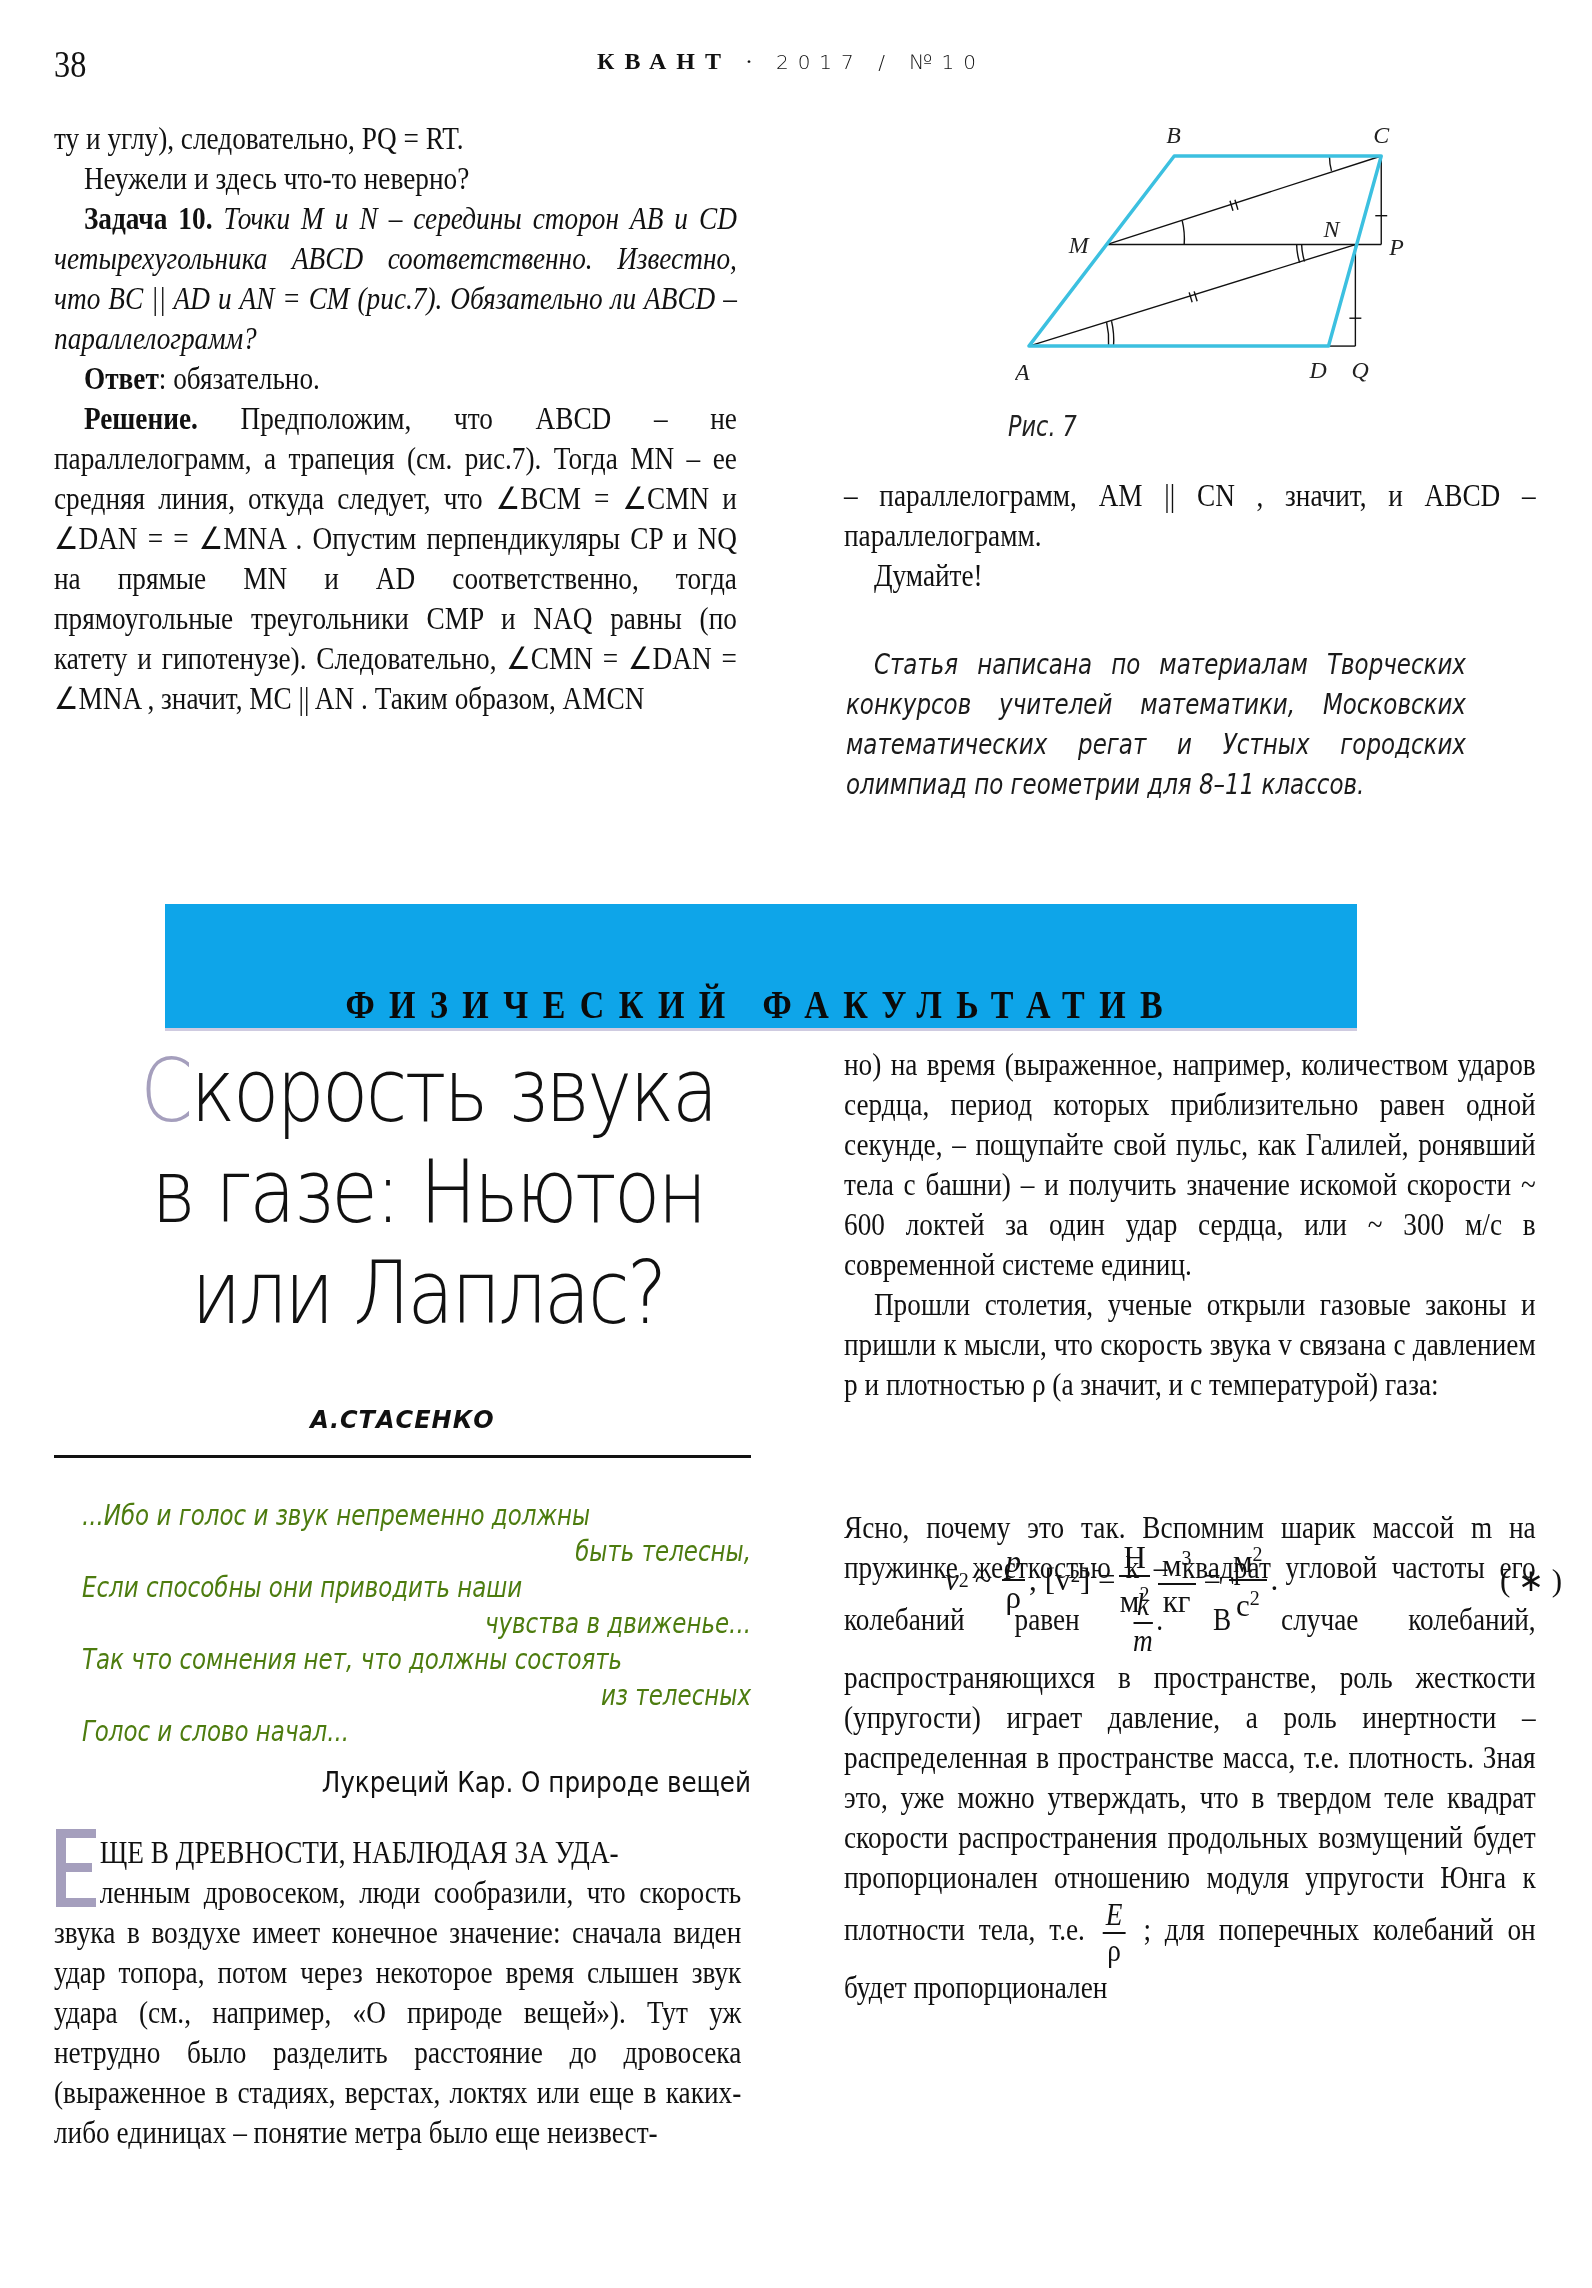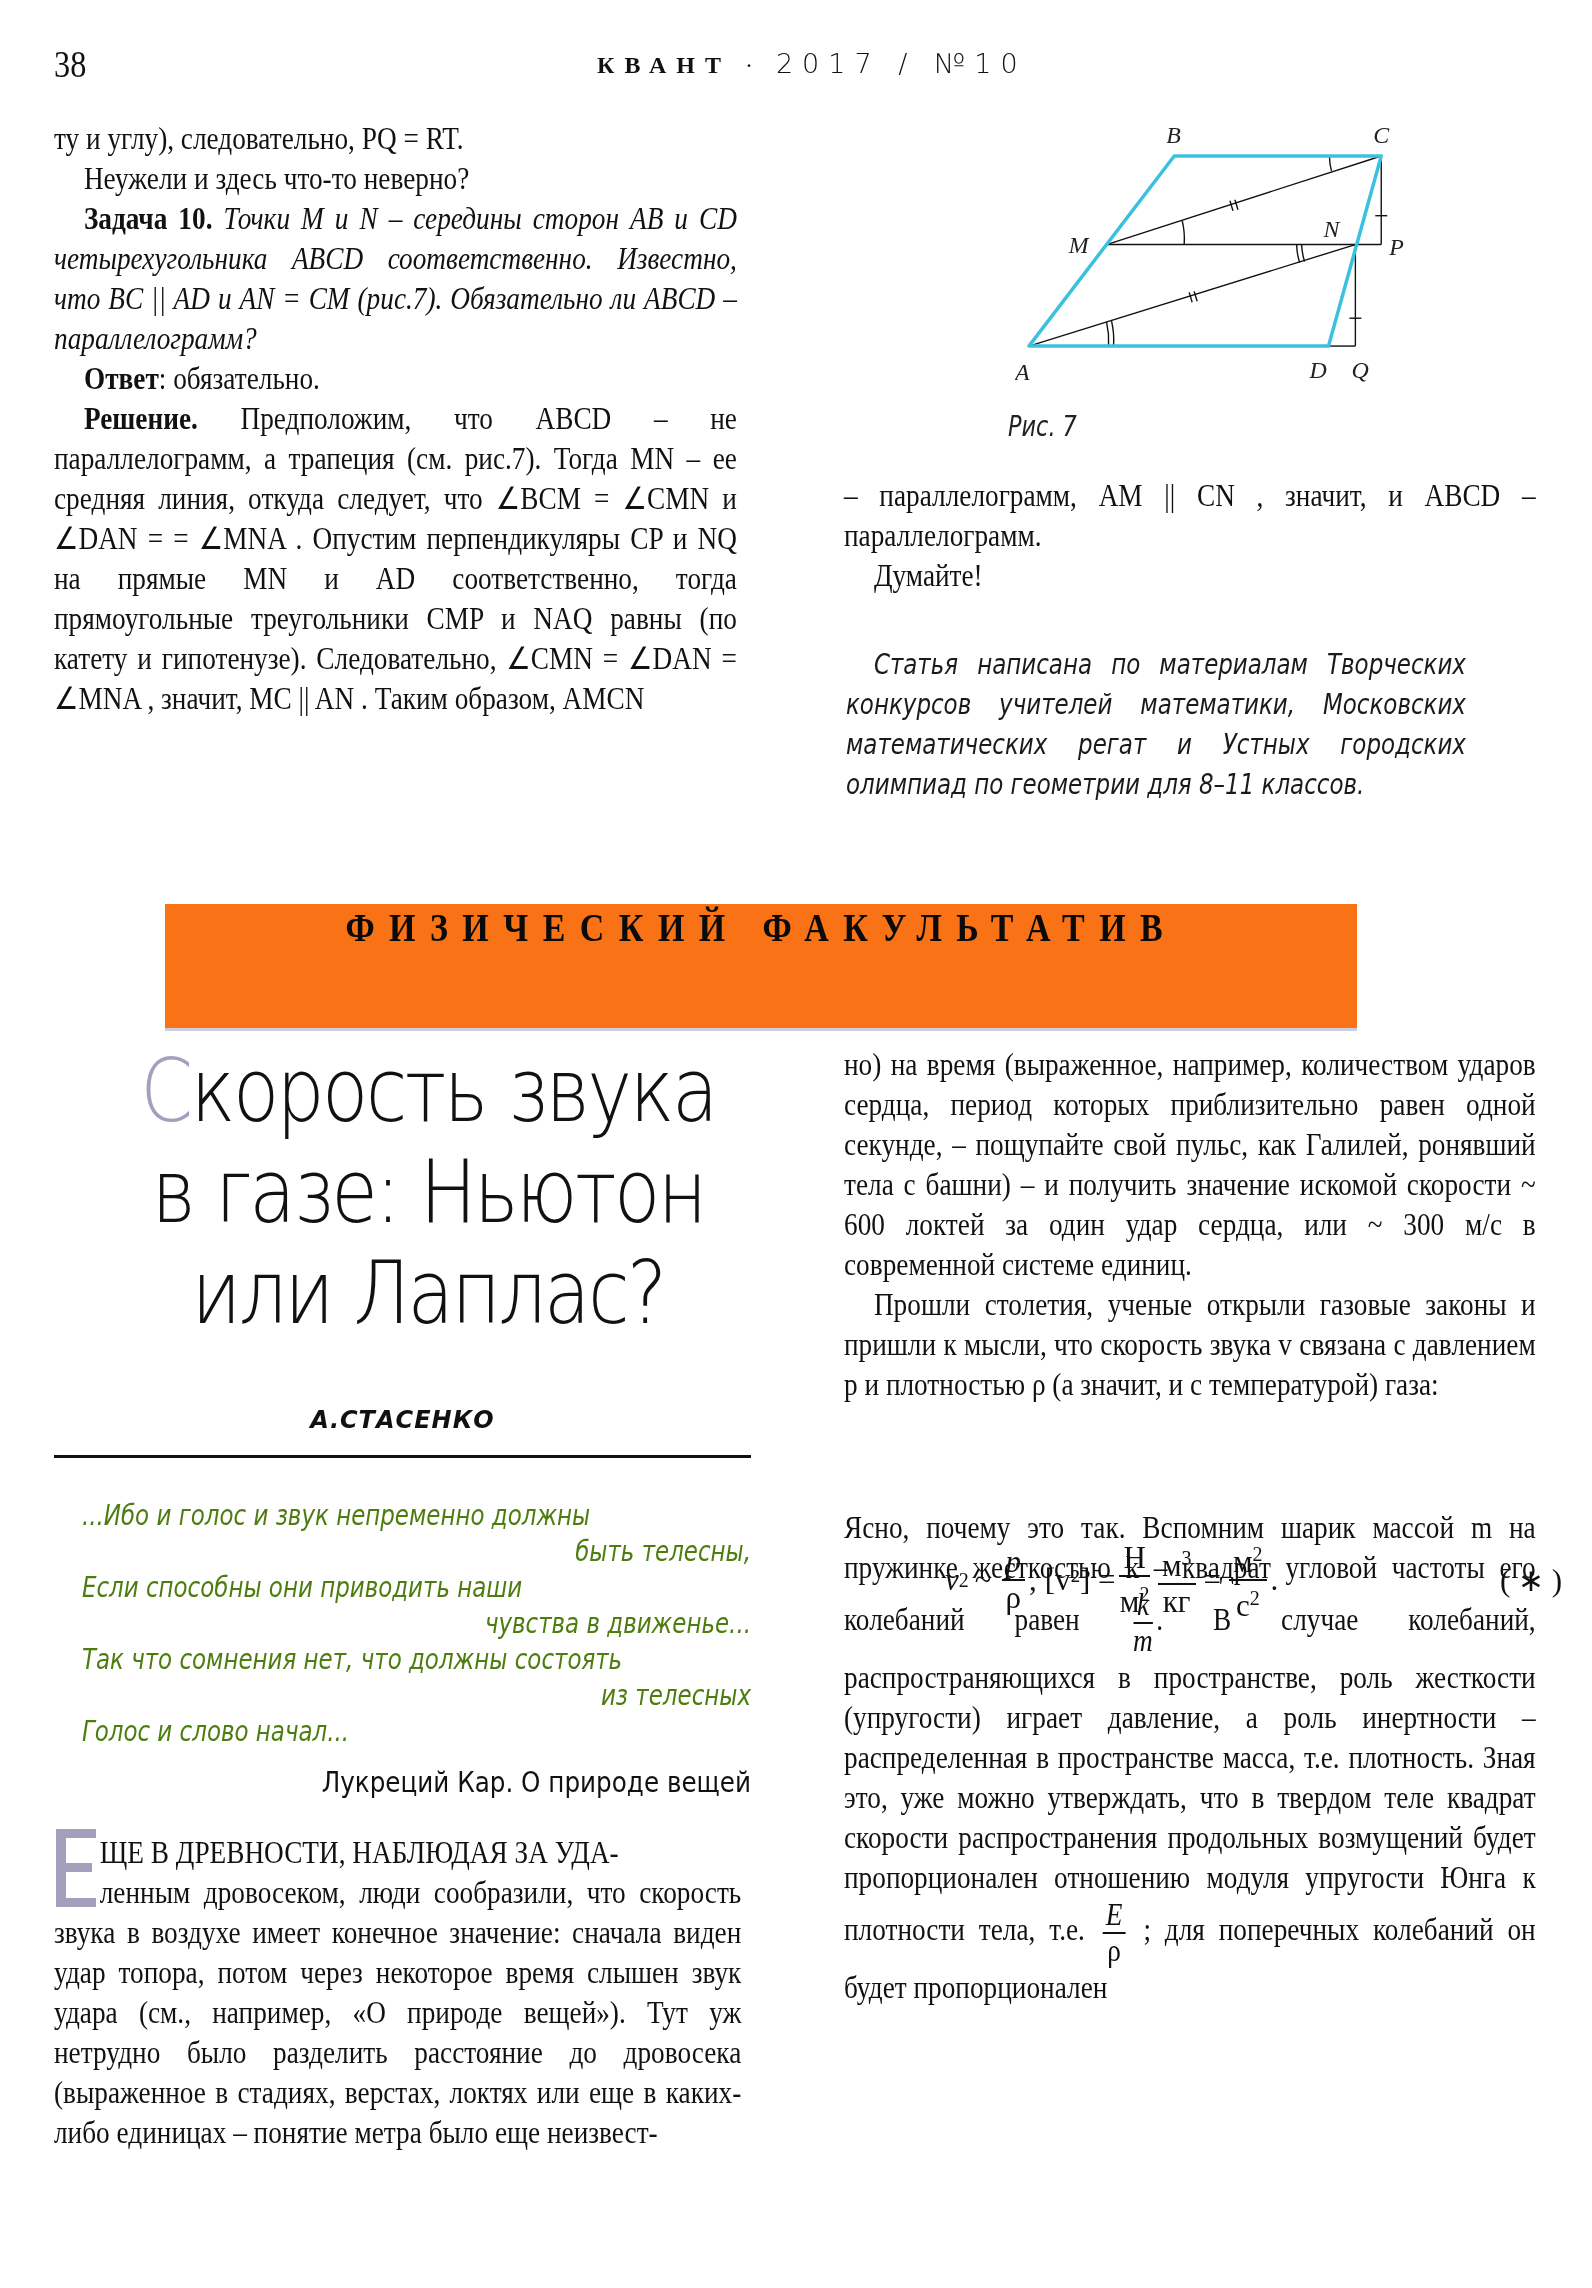--- a/index.html
+++ b/index.html
@@ -4,39 +4,39 @@
 <style>
   html, body { margin: 0; padding: 0; background: #ffffff; }
   body { width: 1592px; height: 2289px; position: relative; overflow: hidden; color: #111; }
   .abs { position: absolute; }
 
   
   .page-num { left: 54px; top: 42px; font-size: 38px; font-family: "Liberation Serif", serif; transform: scaleX(0.85); transform-origin: left; }
   .running-head { left: 597px; top: 48px; font-size: 24px; letter-spacing: 9px; font-family: "Liberation Serif", serif; white-space: nowrap; }
   .running-head .mag { font-weight: bold; letter-spacing: 10px; }
   .running-head .dot { margin: 0 14px; }
-  .running-head .issue { font-family: "DejaVu Sans", sans-serif; font-size: 27px; font-weight: 300; letter-spacing: 9px; }
+  .running-head .issue { font-family: "DejaVu Sans", sans-serif; font-size: 20px; font-weight: 300; letter-spacing: 9px; }
 
   
   .col { font-family: "Liberation Serif", serif; font-size: 31px; line-height: 40px; text-align: justify; transform: scaleX(0.88); transform-origin: left top; }
   .col p { margin: 0; }
   .col .ind { text-indent: 34px; }
   .col i, .col .m { font-style: italic; }
   .col b { font-weight: bold; }
   .col-left-top { left: 54px; top: 119px; width: 776px; }
   .col-right-top { left: 844px; top: 476px; width: 786px; }
   .note { left: 846px; top: 645px; width: 756px; font-family: "DejaVu Sans", sans-serif; font-style: italic; font-size: 28px; line-height: 40px; color: #1a1a1a; transform: scaleX(0.82); transform-origin: left top; text-align: justify; }
   .note p { margin: 0; text-indent: 34px; }
 
   
   .figure { left: 1015px; top: 109px; width: 418px; height: 299px; }
   .fig-caption { left: 1008px; top: 410px; font-family: "DejaVu Sans", sans-serif; font-style: italic; font-size: 28px; transform: scaleX(0.8); transform-origin: left; color: #222; }
 
   
-  .rubric { left: 165px; top: 904px; width: 1192px; height: 124px; background: #f97316; border-bottom: 3px solid #cfcbe0; display: flex; align-items: flex-start; justify-content: center; }
+  .rubric { left: 165px; top: 904px; width: 1192px; height: 124px; background: #0ea5e9; border-bottom: 3px solid #cfcbe0; display: flex; align-items: flex-end; justify-content: center; }
   .rubric span { font-family: "Liberation Serif", serif; font-weight: bold; font-size: 40px; letter-spacing: 17px; color: #0a0a0a; transform: scaleX(0.85); display: inline-block; }
 
   
   .title { left: 70px; top: 1040px; width: 716px; text-align: center; font-family: "DejaVu Sans", sans-serif; font-size: 88px; line-height: 101px; font-weight: 300; letter-spacing: -3px; transform: scaleX(0.86); transform-origin: center top; }
   .title .cap { color: #a59fbd; }
   .author { left: 54px; top: 1406px; width: 697px; text-align: center; font-family: "DejaVu Sans", sans-serif; font-weight: bold; font-style: italic; font-size: 24px; letter-spacing: 1px; }
   .author-rule { left: 54px; top: 1455px; width: 697px; height: 3px; background: #111; }
 
   
   .epigraph { left: 54px; top: 1498px; width: 697px; font-family: "DejaVu Sans", sans-serif; font-style: italic; font-size: 28px; line-height: 36px; color: #4d7c0f; }

